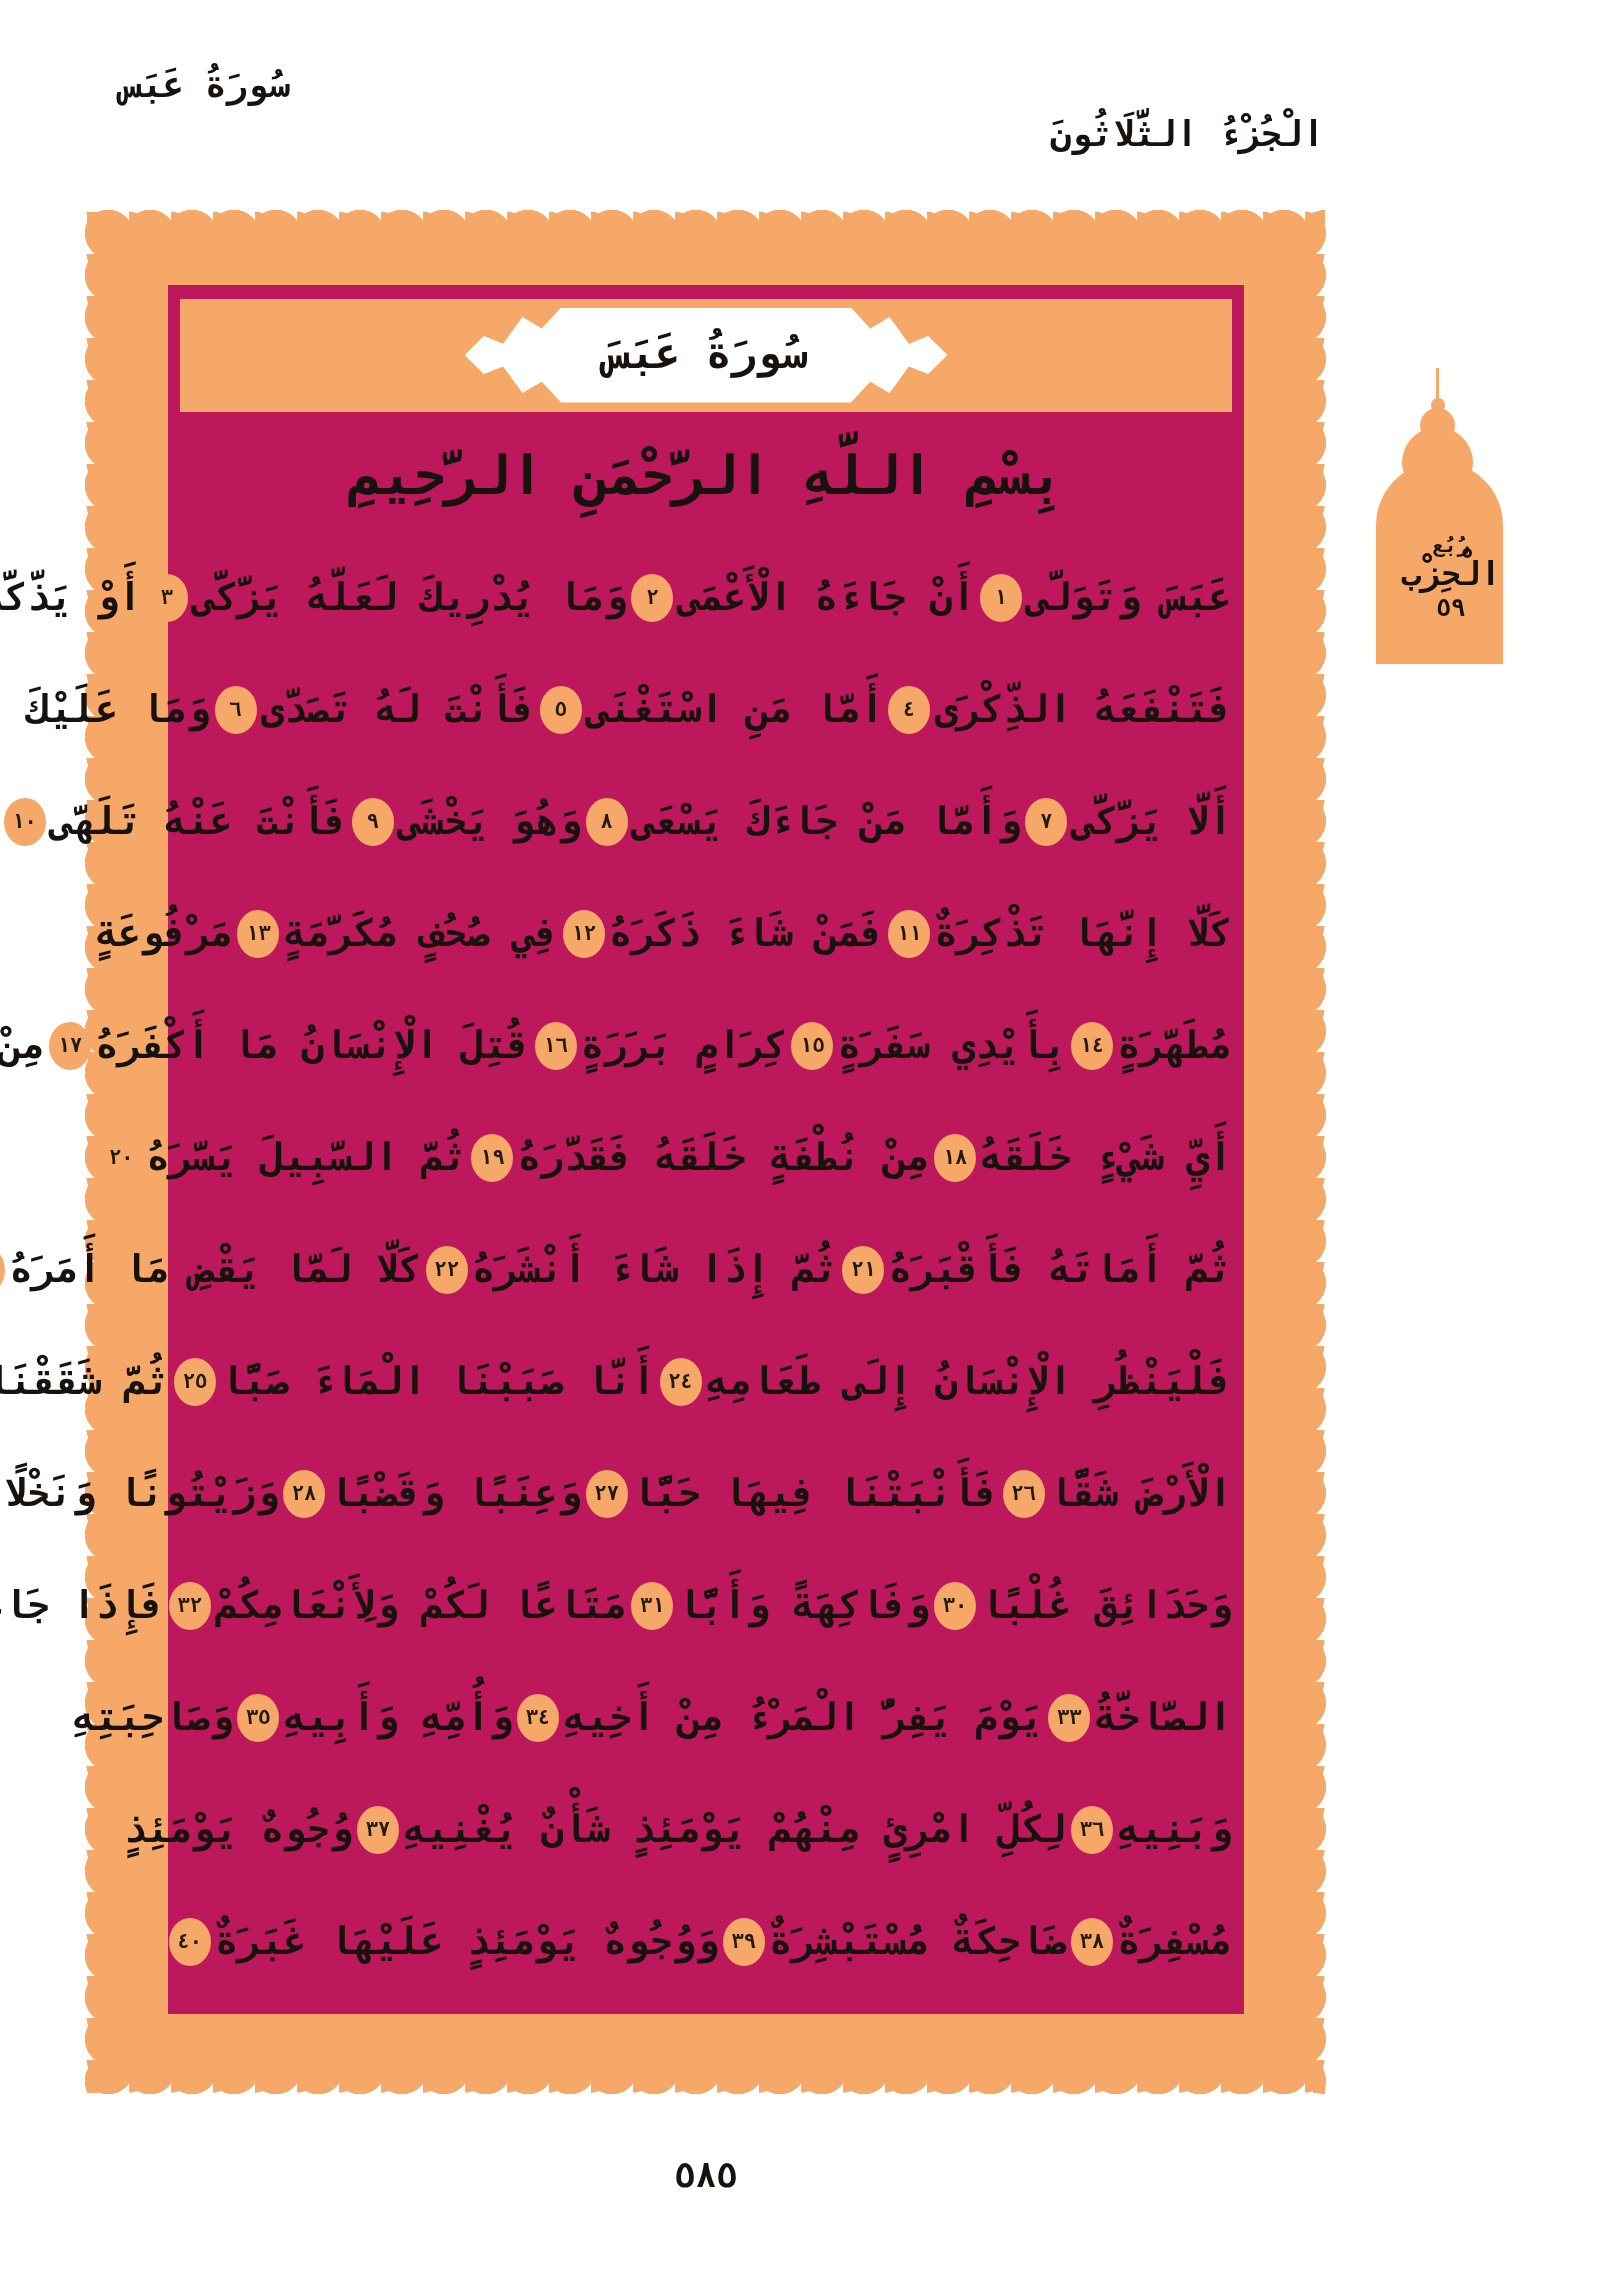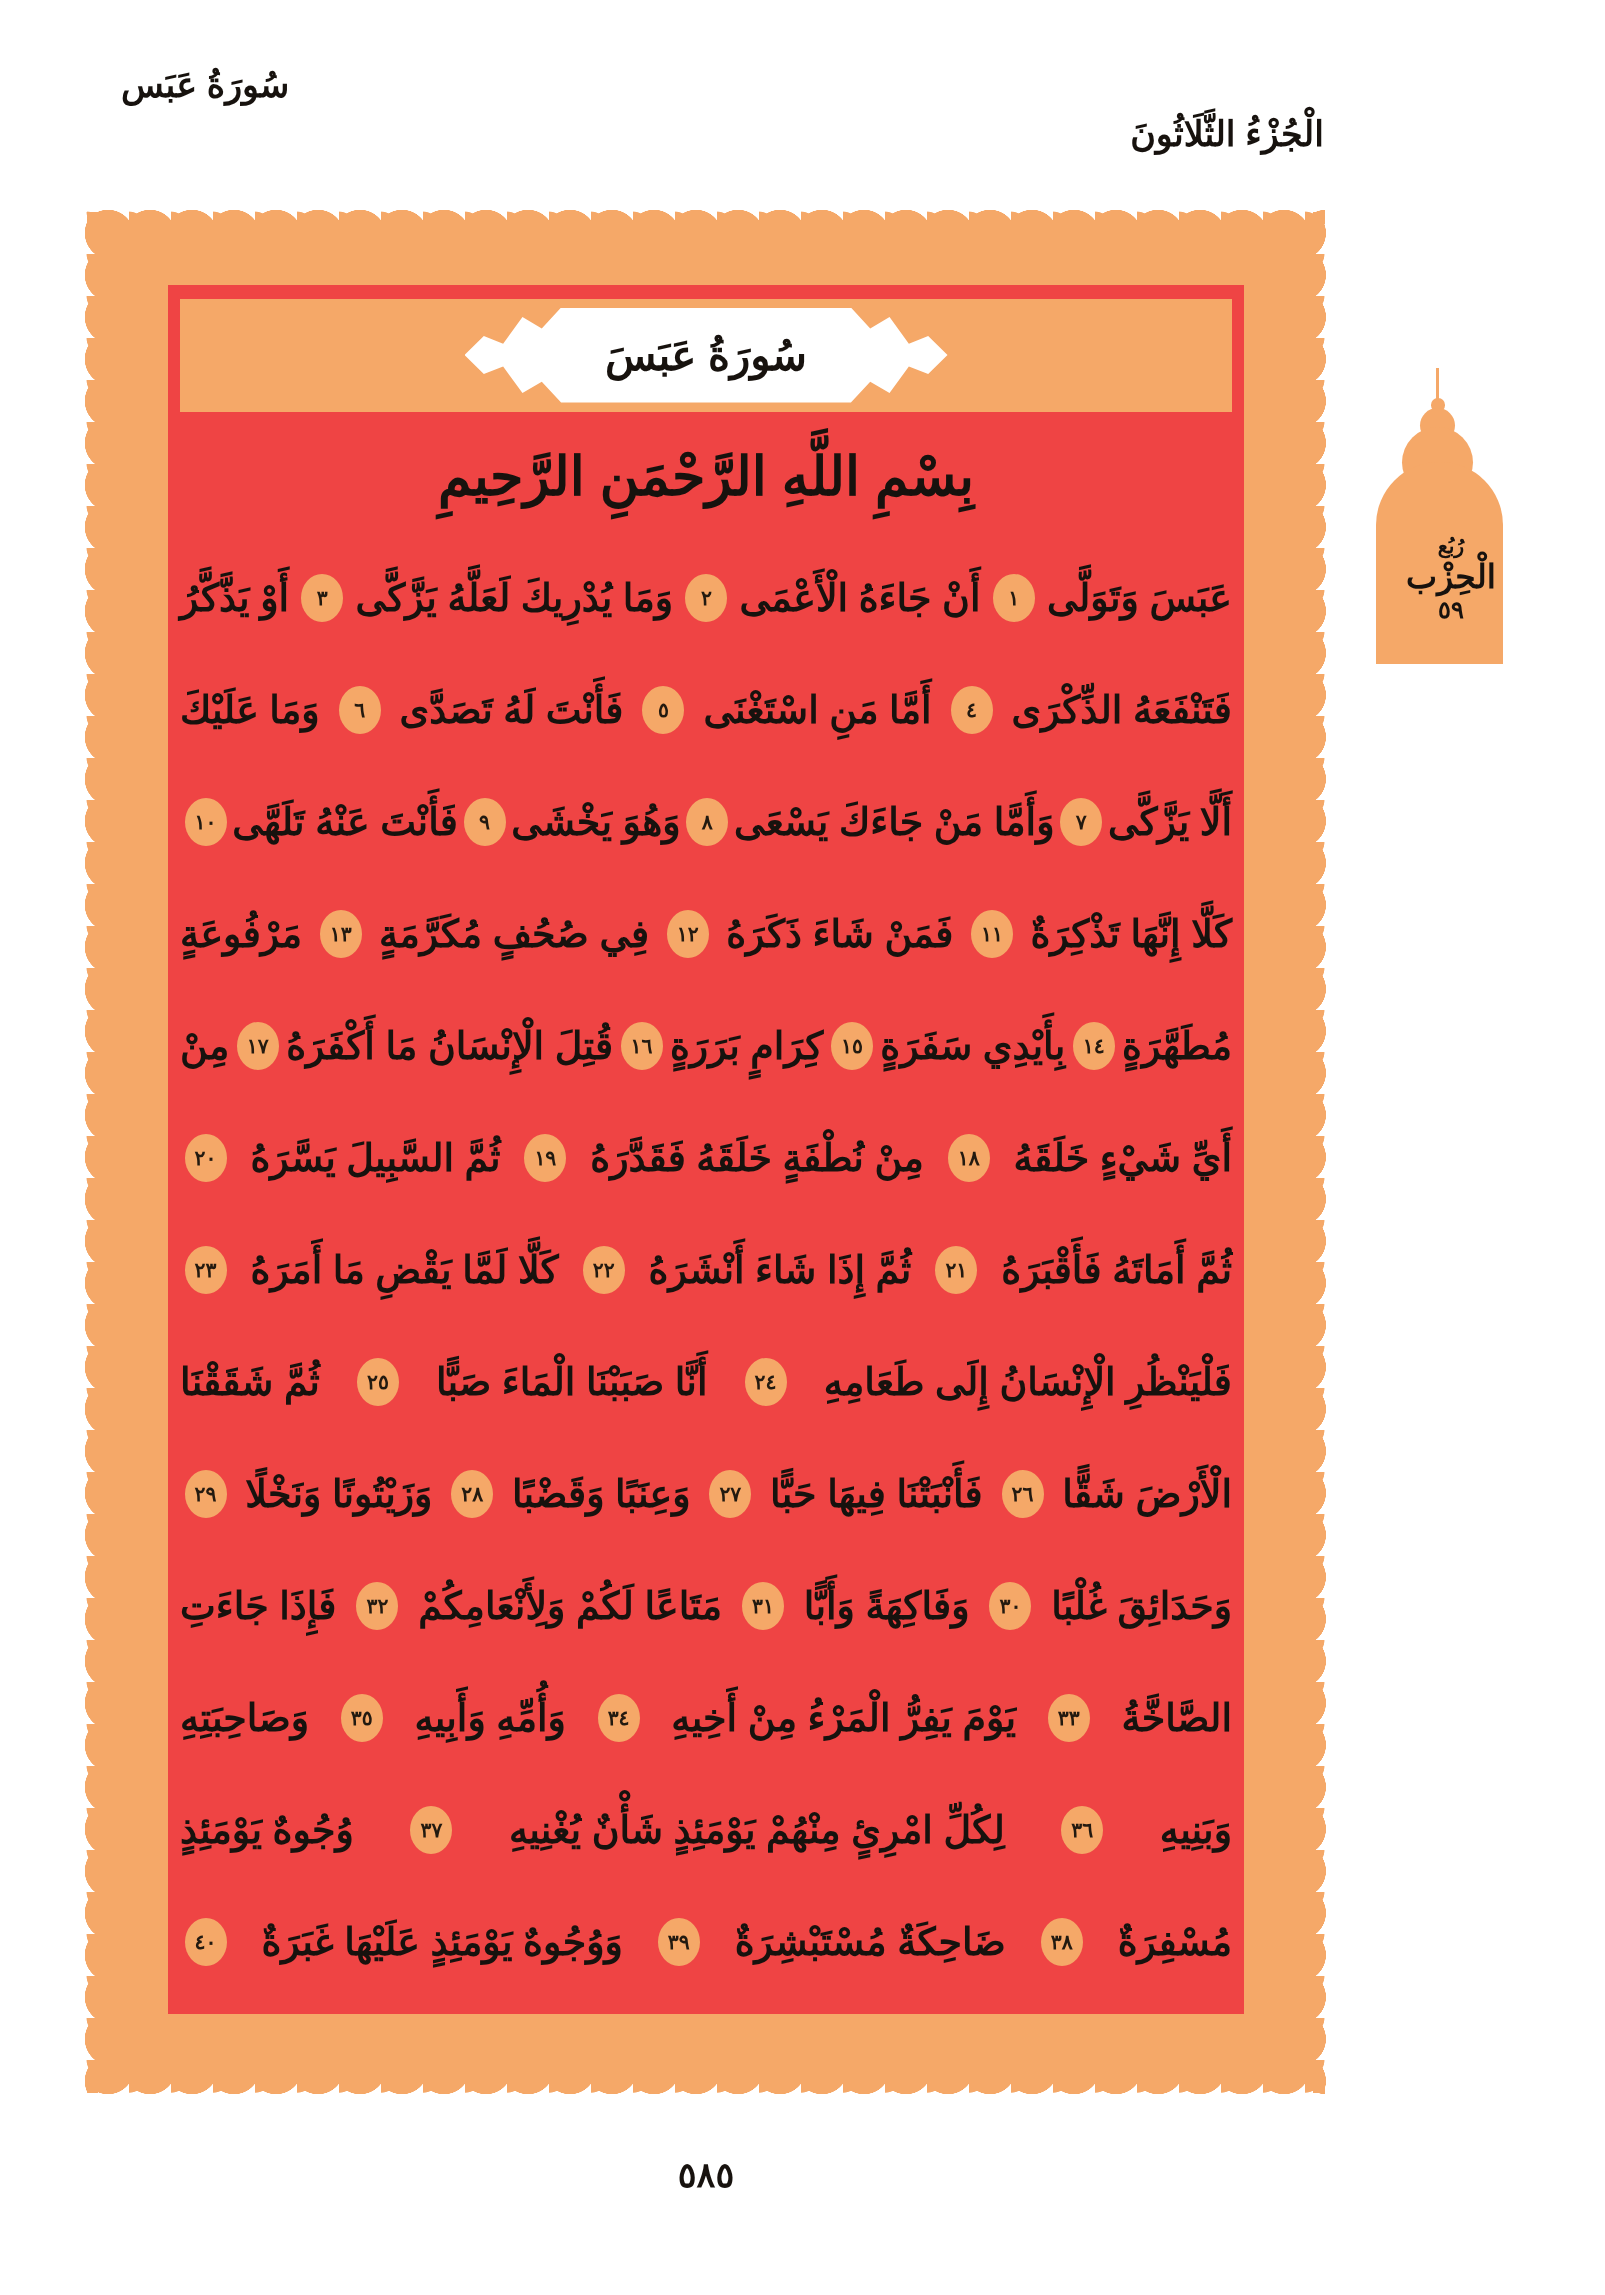--- a/index.html
+++ b/index.html
@@ -2,21 +2,21 @@
 <html lang="ar" dir="rtl" style="--orange: #F5A868; --ink: #17120e;font-size:12px"><head>
 <meta charset="utf-8">
 <style>
   :root{
     --orange:#F5A868;
     --ink:#17120e;
   }
   html,body{margin:0;padding:0;background:#ffffff;}
   .page{
     position:relative;width:1605px;height:2295px;background:#ffffff;
-    font-family:Liberation Sans, sans-serif;color:var(--ink);overflow:hidden;
+    font-family:Liberation Mono, monospace;color:var(--ink);overflow:hidden;
   }
   
   .header-left{position:absolute;left:121px;top:65px;font-size:35px;font-weight:bold;white-space:nowrap;}
   .header-right{position:absolute;right:281px;top:114px;font-size:35px;font-weight:bold;white-space:nowrap;}
 
   
   .frame{position:absolute;left:98px;top:223px;width:1216px;height:1859px;}
   .band{position:absolute;background:var(--orange);}
   .band-top{left:0;right:0;top:0;height:62px;}
   .band-bottom{left:0;right:0;bottom:0;height:68px;}
@@ -37,21 +37,21 @@
     background:
       radial-gradient(circle at 27px 21px, var(--orange) 26px, transparent 26.4px),
       radial-gradient(circle at 19.6px 0px, var(--orange) 16.6px, transparent 17.4px);
     background-size:14.3px 42px;background-repeat:repeat-y;}
   .band-right::after{content:"";position:absolute;top:-10.6px;bottom:-10.6px;right:-13.6px;width:14.3px;
     background:
       radial-gradient(circle at -13px 21px, var(--orange) 26px, transparent 26.4px),
       radial-gradient(circle at -5.3px 0px, var(--orange) 16.6px, transparent 17.4px);
     background-size:14.3px 42px;background-repeat:repeat-y;}
 
-  .content{position:absolute;left:70px;right:70px;top:62px;bottom:68px;background:#ef4444;
+  .content{position:absolute;left:70px;right:70px;top:62px;bottom:68px;background:#be185d;
     padding:13.6px 12px;box-sizing:border-box;}
 
   
   .banner{height:113px;background:var(--orange);display:flex;align-items:center;justify-content:center;}
   .cartouche{width:483px;height:95px;background:#ffffff;display:flex;align-items:center;justify-content:center;
     clip-path:polygon(0% 50%,4% 30%,8% 38%,12% 10%,16% 22%,20% 0%,
                       80% 0%,84% 22%,88% 10%,92% 38%,96% 30%,100% 50%,
                       96% 70%,92% 62%,88% 90%,84% 78%,80% 100%,
                       20% 100%,16% 78%,12% 90%,8% 62%,4% 70%);}
   .title{font-size:42px;font-weight:bold;white-space:nowrap;}

